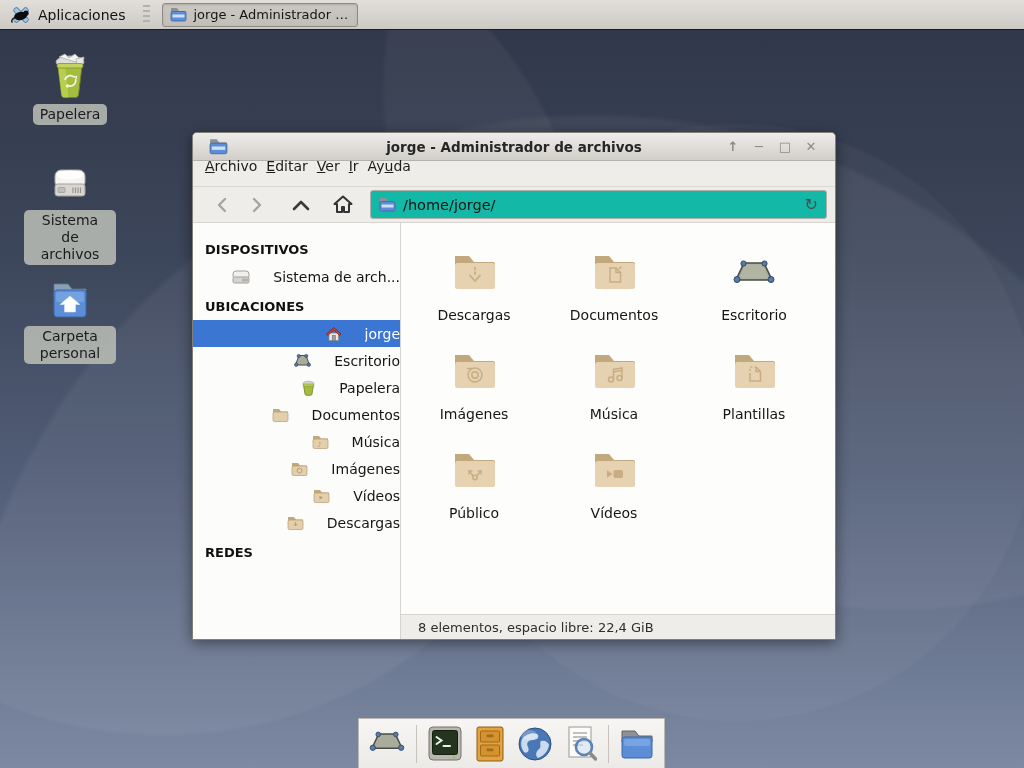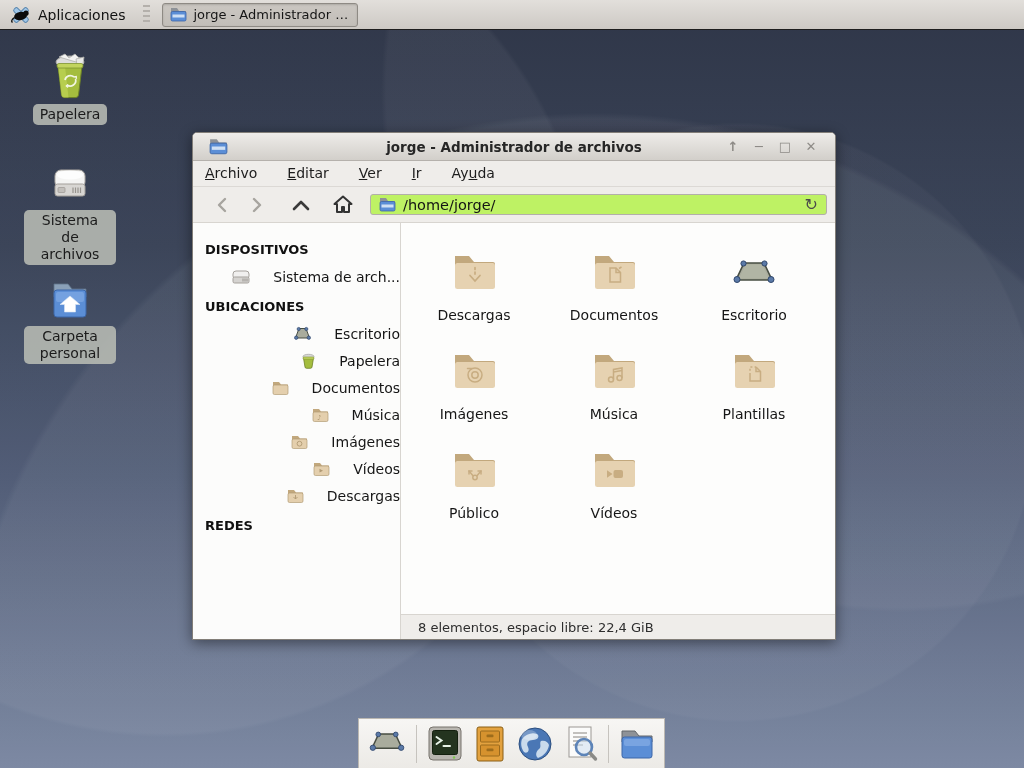--- a/index.html
+++ b/index.html
@@ -57,25 +57,25 @@
     box-shadow:0 3px 14px rgba(0,0,0,0.45); display:flex; flex-direction:column; }
   .titlebar { height:28px; background:linear-gradient(#eeece9,#d2cfca);
     border-bottom:1px solid #b5b1ac; border-radius:4px 4px 0 0;
     display:flex; align-items:center; padding:0 16px; flex:none; }
   .title-text { position:absolute; left:0; right:0; text-align:center;
     font-size:13.5px; font-weight:bold; color:#262626; pointer-events:none; }
   .tb-buttons { margin-left:auto; display:flex; gap:10px; z-index:2; }
   .tb-btn { width:16px; height:16px; display:flex; align-items:center; justify-content:center;
     color:#8e8b87; font-size:13px; font-weight:bold; }
   .menubar { height:26px; background:#efedea; border-bottom:1px solid #dcd9d5;
-    display:flex; align-items:flex-start; gap:30px; padding:4px 12px; font-size:14px; color:#1d1d1d; flex:none; }
+    display:flex; align-items:flex-end; gap:9px; padding:12px 12px; font-size:14px; color:#1d1d1d; flex:none; }
   .toolbar { height:36px; background:#efedea; border-bottom:1px solid #d8d5d0;
     display:flex; align-items:center; padding:0 8px 0 14px; flex:none; }
   .nav-btn { width:30px; height:28px; display:flex; align-items:center; justify-content:center; }
-  .path-field { flex:1; height:21px; margin-left:12px; background:#bef264;
+  .path-field { flex:1; height:29px; margin-left:12px; background:#14b8a6;
     border:1px solid #b3afaa; border-radius:3px; display:flex; align-items:center;
     padding:0 8px; gap:7px; font-size:14.5px; color:#141414; }
   .reload { margin-left:auto; font-size:16px; color:#4b4b4b; line-height:1; }
 
   .content { flex:1; display:flex; min-height:0; }
   .sidebar { width:208px; background:#fcfcfb; border-right:1px solid #d8d5d0;
     padding-top:10px; font-size:14px; color:#161616; overflow:hidden; flex:none; }
   .sb-header { font-size:13px; font-weight:bold; padding:9px 12px 6px; color:#111; }
   .sb-item { height:27px; display:flex; align-items:center; gap:23px; padding-left:19px; white-space:nowrap;justify-content:flex-end; }
   .sb-item .sb-label { overflow:hidden; text-overflow:ellipsis; }
@@ -254,20 +254,30 @@
             <rect x="1" y="7" width="16" height="6" rx="1.5" fill="#d5d3d0" stroke="#a5a19c"></rect>
             <line x1="11" y1="8.5" x2="11" y2="11.5" stroke="#97938e"></line>
               <line x1="13" y1="8.5" x2="13" y2="11.5" stroke="#97938e"></line>
               <line x1="15" y1="8.5" x2="15" y2="11.5" stroke="#97938e"></line>
           </svg>
         </span>
         <span class="sb-label">Sistema de arch...</span>
       </div>
 
       <div class="sb-header">UBICACIONES</div>
+      <div class="sb-item selected">
+        <span>
+          <svg width="17" height="16" viewBox="0 0 17 16">
+            <rect x="4" y="7" width="9.5" height="7.5" fill="#efe9dd" stroke="#8a8a86" stroke-width="0.8"></rect>
+            <path d="M1.5 8 L8.75 1.5 L16 8 l-1.4 1.3 -5.85-5.3 -5.85 5.3 z" fill="#cc4444" stroke="#7a2222" stroke-width="0.8"></path>
+            <rect x="7.3" y="9.5" width="3" height="5" fill="#9aa2ac" stroke="#6f767e" stroke-width="0.7"></rect>
+          </svg>
+        </span>
+        <span class="sb-label">jorge</span>
+      </div>
       <div class="sb-item">
         <span>
           <svg width="17" height="15" viewBox="0 0 17 15">
             <path d="M5 2.5 h7 l3.5 9.5 H1.5 z" fill="#a9ac9d" stroke="#474d42"></path>
             <circle cx="4.7" cy="3" r="1.6" fill="#5b7aa8" stroke="#2f466b" stroke-width="0.7"></circle>
             <circle cx="12.3" cy="3" r="1.6" fill="#5b7aa8" stroke="#2f466b" stroke-width="0.7"></circle>
             <circle cx="2.2" cy="11.7" r="1.7" fill="#5b7aa8" stroke="#2f466b" stroke-width="0.7"></circle>
             <circle cx="14.8" cy="11.7" r="1.7" fill="#5b7aa8" stroke="#2f466b" stroke-width="0.7"></circle>
           </svg>
         </span>

